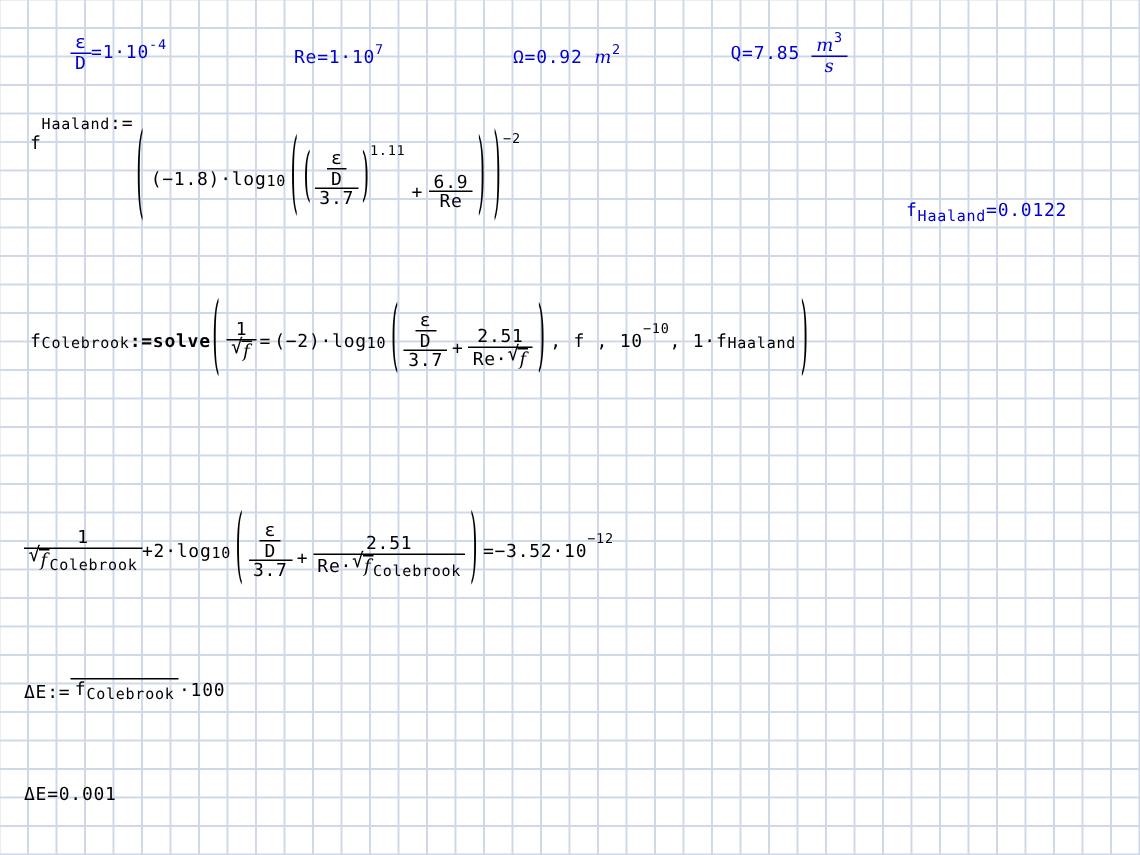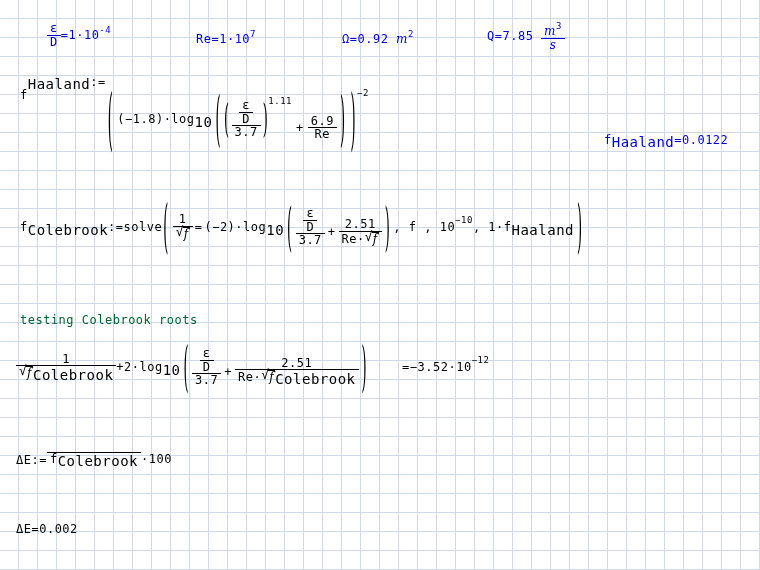--- a/index.html
+++ b/index.html
@@ -20,21 +20,21 @@
     background-position:-1px -1px;
     pointer-events:none;
   }
   #layer{position:absolute;inset:0;}
   .node{position:absolute;white-space:nowrap;}
   .blue{color:#0000cc;}
   .black{color:#000000;}
   .green{color:#006633;}
 
   .m{font-family:"DejaVu Sans Mono","Liberation Mono",monospace;font-size:12px;letter-spacing:.5px;}
-  .sub{font-size:14px;vertical-align:-3px;}
+  .sub{font-size:10px;vertical-align:-3px;}
   .sup{font-size:9px;vertical-align:6px;}
   .ital{font-style:italic;font-family:"DejaVu Serif","Liberation Serif",serif;}
 
   
   .frac{display:inline-block;vertical-align:middle;text-align:center;line-height:1.05;}
   .frac > .num{display:block;padding:0 3px;}
   .frac > .den{display:block;border-top:1px solid #000;padding:0 3px;}
   .frac.bluefr > .den{border-top-color:#0000cc;}
 
   
@@ -107,21 +107,21 @@
     <span class="sup" style="position:relative;top:-27px;">−2</span>
   </div>
 
   <div class="node m blue" style="left:604px;top:133px;">
     <span>f</span><span class="sub">Haaland</span><span>=0.0122</span>
   </div>
 
   <div class="node m black row" style="left:20px;top:208px;align-items:center;">
     <span style="position:relative;top:-1px;">f</span>
       <span class="sub" style="position:relative;top:2px;">Colebrook</span>
-      <span style="position:relative;top:-1px;">:=solve</span>
+      <span style="position:relative;top:-1px;font-weight:bold;">:=solve</span>
 
     <span class="paren" style="font-size:13px;transform:scale(1,4.4);margin:0 4px 0 1px;position:relative;top:-1px;">(</span>
 
     <span class="frac" style="position:relative;top:-1px;">
       <span class="num">1</span>
       <span class="den"><span class="sqrt"><span class="rad ital">f</span></span></span>
     </span>
 
     <span style="margin:0 2px;position:relative;top:-1px;">=</span>
     <span style="position:relative;top:-1px;">(−2)·log</span>
@@ -145,21 +145,20 @@
 
     <span style="position:relative;top:-1px;">, f , 10</span>
       <span class="sup" style="position:relative;top:-8px;">−10</span>
       <span style="position:relative;top:-1px;">, 1·f</span>
       <span class="sub" style="position:relative;top:2px;">Haaland</span>
 
     <span class="paren" style="font-size:13px;transform:scale(1,4.4);margin:0 1px 0 3px;position:relative;top:-1px;">)</span>
   </div>
 
 
-  <div class="node m green" style="left:20px;top:313px;font-size:12px;">testing Colebrook roots</div>
 
   <div class="node m black row" style="left:16px;top:348px;align-items:center;">
     <span class="frac">
       <span class="num">1</span>
       <span class="den"><span class="sqrt"><span class="rad ital">f</span></span><span class="sub">Colebrook</span></span>
     </span>
 
     <span style="position:relative;top:-1px;">+2·log</span>
       <span class="sub" style="position:relative;top:2px;">10</span>
 
@@ -172,32 +171,32 @@
 
     <span style="margin:0 3px;position:relative;top:4px;">+</span>
 
     <span class="frac" style="position:relative;top:4px;">
       <span class="num">2.51</span>
       <span class="den"><span>Re·</span><span class="sqrt"><span class="rad ital">f</span></span><span class="sub">Colebrook</span></span>
     </span>
 
     <span class="paren" style="font-size:13px;transform:scale(1,4.2);margin:0 3px;position:relative;top:-1px;">)</span>
 
-    <span style="position:relative;top:-1px;margin-left:32px;">=−3.52·10</span>
+    <span style="position:relative;top:-1px;">=−3.52·10</span>
       <span class="sup" style="position:relative;top:-8px;">−12</span>
   </div>
 
   <div class="node m black row" style="left:16px;top:452px;align-items:center;">
     <span>ΔE</span>
       <span>:=</span>
 
     <span class="frac">
       <span class="den"><span>f</span><span class="sub">Colebrook</span></span>
     </span>
 
     <span style="position:relative;top:-1px;">·100</span>
   </div>
 
   <div class="node m black" style="left:16px;top:522px;">
-    <span>ΔE</span><span>=0.002</span>
+    <span>ΔE</span><span>=0.001</span>
   </div>
 
 </div>
 
 </body></html>

